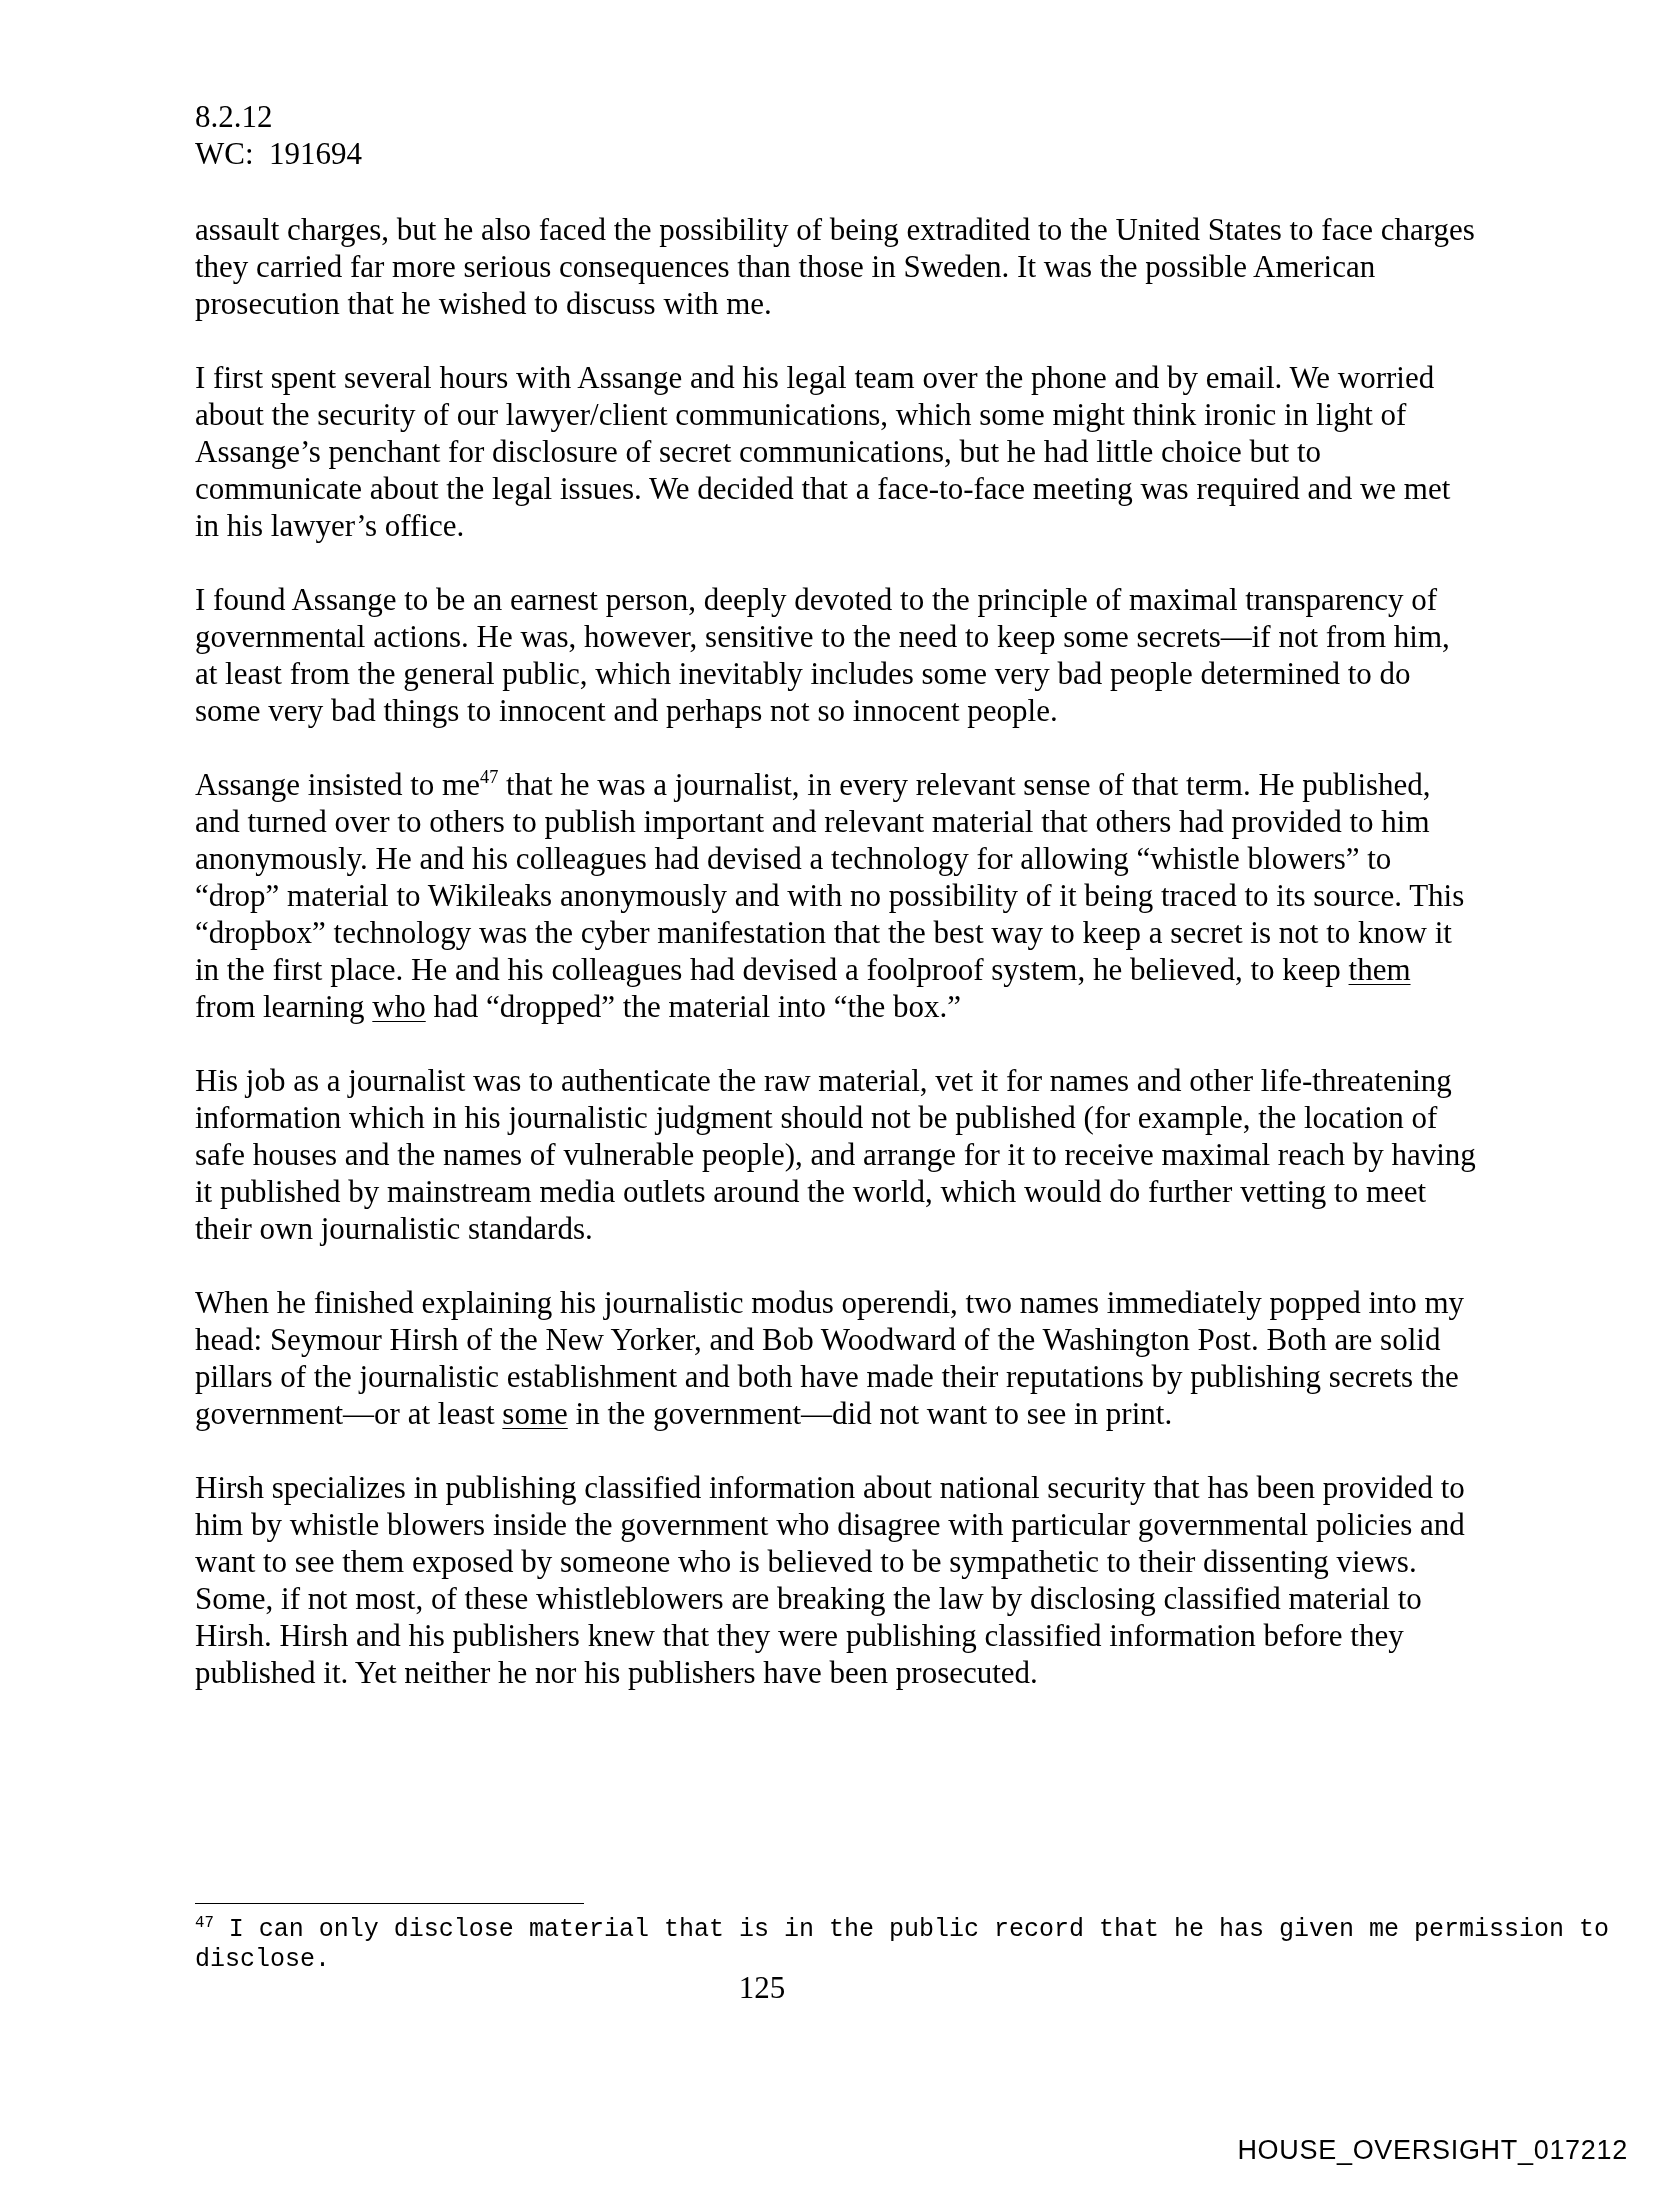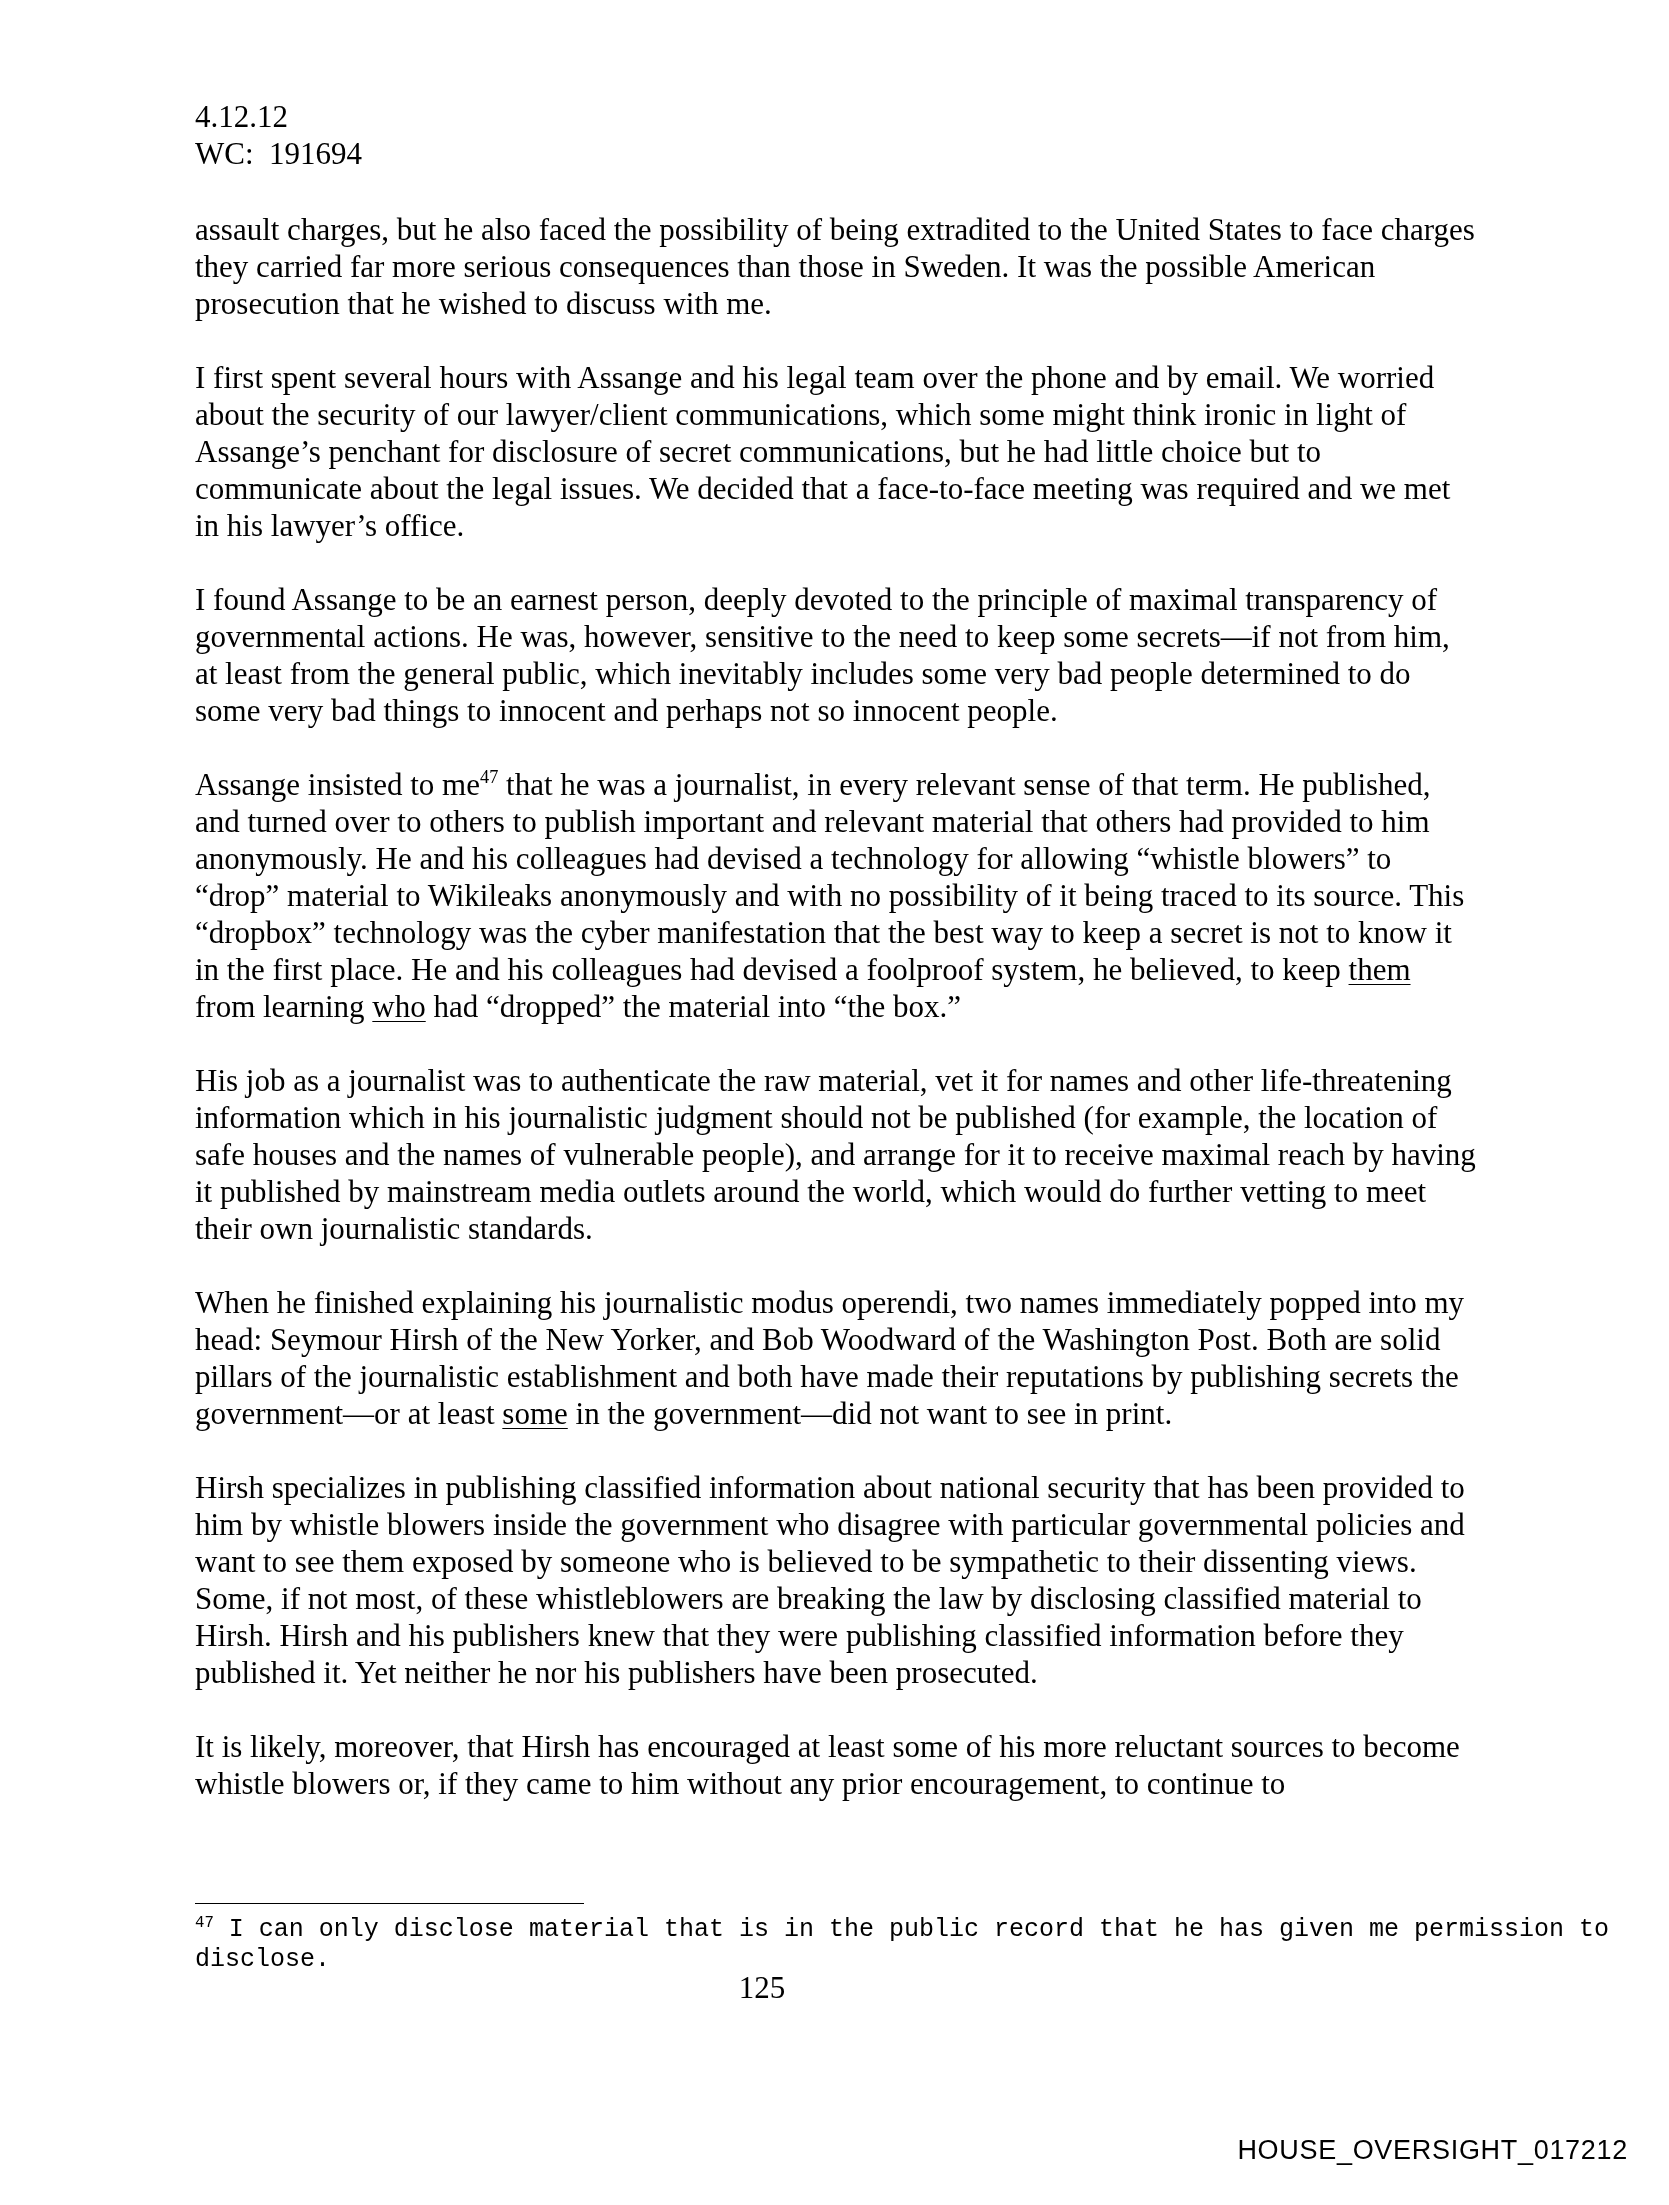--- a/index.html
+++ b/index.html
@@ -15,35 +15,34 @@
     .fn-rule { position: absolute; left: 195px; top: 1903px; width: 389px; height: 0; border-top: 1.3px solid #000; }
     .footnote { position: absolute; left: 195px; top: 1915px; font-size: 25px; line-height: 30px; font-family: Liberation Mono, monospace; }
     .footnote sup { font-size: 15.7px; vertical-align: 9.2px; }
     .page-num { position: absolute; left: 0; width: 1524px; top: 1970px; text-align: center; font-size: 31px; }
     .bates { position: absolute; right: 41px; top: 2135px; font-family: "Liberation Sans", "DejaVu Sans", sans-serif; font-size: 27px; letter-spacing: 0.7px; }
   </style>
 </head>
 <body>
 
 <div class="header">
-  <div>4.12.12</div>
+  <div>8.2.12</div>
   <div>
     <span>WC:</span>&nbsp;&nbsp;<span>191694</span>
   </div>
 </div>
 
 <div class="body-text" id="body-text">
     <p class="para"><span>assault charges, but he also faced the possibility of being extradited to the United States to face charges they carried far more serious consequences than those in Sweden.  It was the possible American prosecution that he wished to discuss with me.</span></p>
     <p class="para"><span>I first spent several hours with Assange and his legal team over the phone and by email.  We worried about the security of our lawyer/client communications, which some might think ironic in light of Assange’s penchant for disclosure of secret communications, but he had little choice but to communicate about the legal issues.  We decided that a face-to-face meeting was required and we met in his lawyer’s office.</span></p>
     <p class="para"><span>I found Assange to be an earnest person, deeply devoted to the principle of maximal transparency of governmental actions.  He was, however, sensitive to the need to keep some secrets—if not from him, at least from the general public, which inevitably includes some very bad people determined to do some very bad things to innocent and perhaps not so innocent people.</span></p>
     <p class="para"><span>Assange insisted to me</span><sup>47</sup><span> that he was a journalist, in every relevant sense of that term.  He published, and turned over to others to publish important and relevant material that others had provided to him anonymously.  He and his colleagues had devised a technology for allowing “whistle blowers” to “drop” material to Wikileaks anonymously and with no possibility of it being traced to its source.  This “dropbox” technology was the cyber manifestation that the best way to keep a secret is not to know it in the first place.  He and his colleagues had devised a foolproof system, he believed, to keep </span><span class="u">them</span><span> from learning </span><span class="u">who</span><span> had “dropped”  the material into “the box.”</span></p>
     <p class="para"><span>His job as a journalist was to authenticate the raw material, vet it for names and other life-threatening information which in his journalistic judgment should not be published (for example, the location of safe houses and the names of vulnerable people), and arrange for it to receive maximal reach by having it published by mainstream media outlets around the world, which would do further vetting to meet their own journalistic standards.</span></p>
     <p class="para"><span>When he finished explaining his journalistic modus operendi, two names immediately popped into my head:  Seymour Hirsh of the New Yorker, and Bob Woodward of the Washington Post.  Both are solid pillars of the journalistic establishment and both have made their reputations by publishing secrets the government—or at least </span><span class="u">some</span><span> in the government—did not want to see in print.</span></p>
     <p class="para"><span>Hirsh specializes in publishing classified information about national security that has been provided to him by whistle blowers inside the government who disagree with particular governmental policies and want to see them exposed by someone who is believed to be sympathetic to their dissenting views.  Some, if not most, of these whistleblowers are breaking the law by disclosing classified material to Hirsh.  Hirsh and his publishers knew that they were publishing classified information before they published it.  Yet neither he nor his publishers have been prosecuted.</span></p>
-    <p class="para"><span>It is likely, moreover, that Hirsh has encouraged at least some of his more reluctant sources to become whistle blowers or, if they came to him without any prior encouragement, to continue to</span></p>
   </div>
 
 <div class="fn-rule"></div>
 <div class="footnote">
   <sup>47</sup><span> I can only disclose material that is in the public record that he has given me permission to disclose.</span>
 </div>
 
 <div class="page-num">125</div>
 <div class="bates">HOUSE_OVERSIGHT_017212</div>
 

